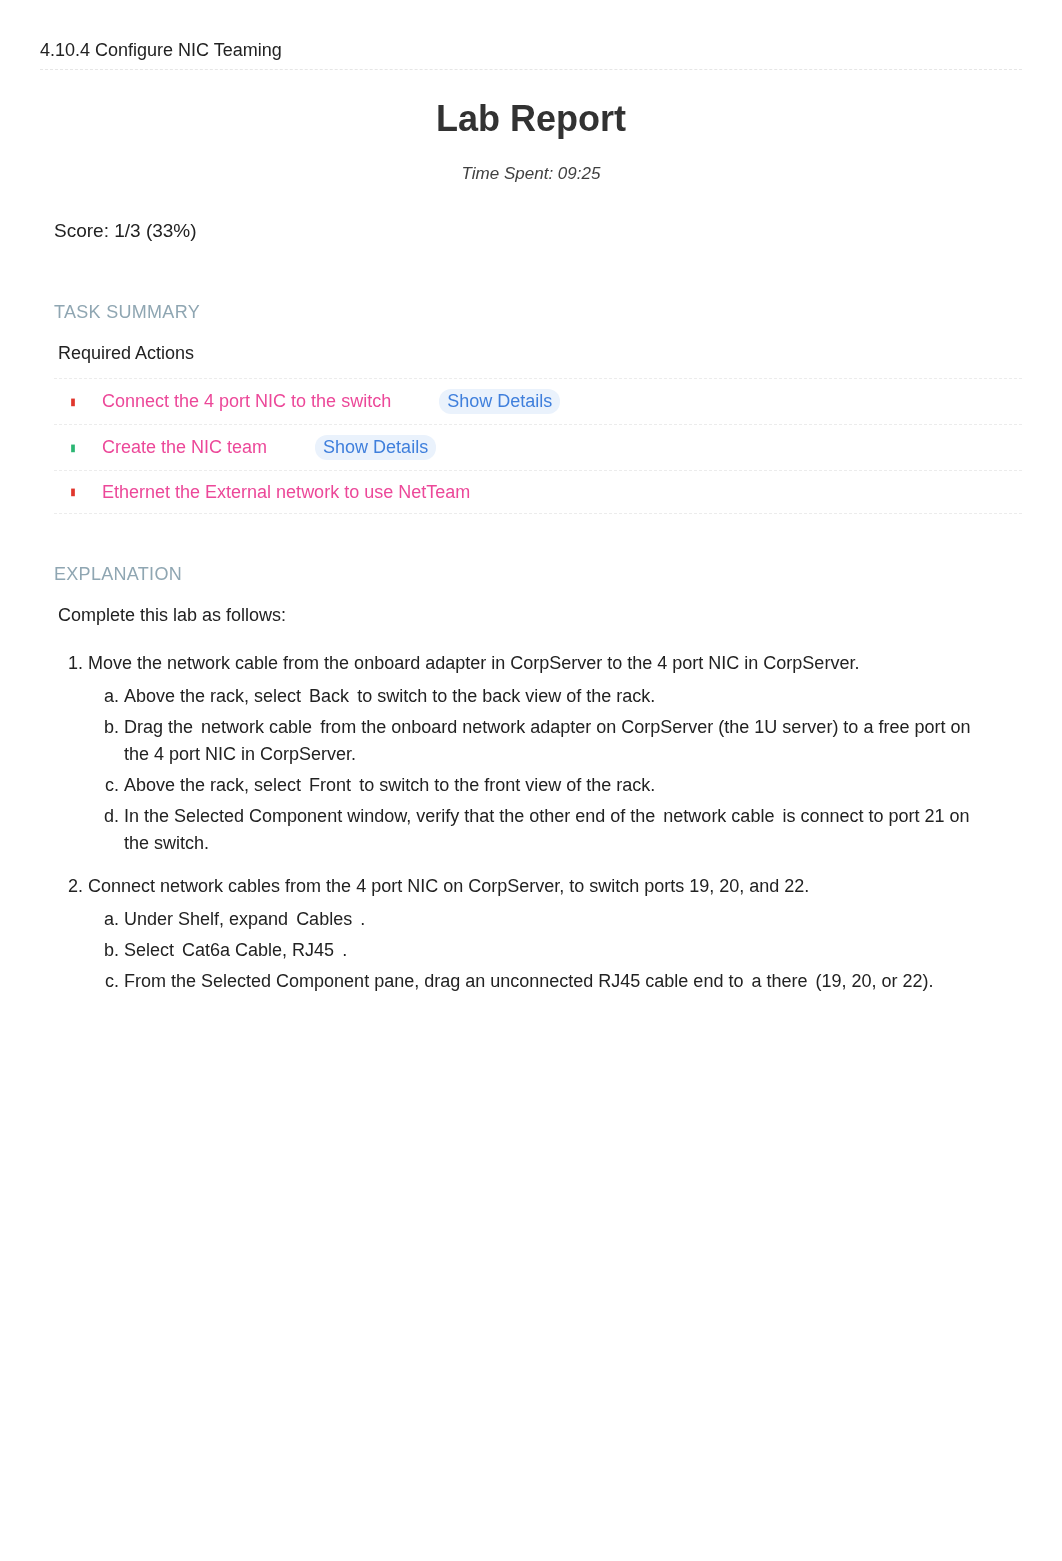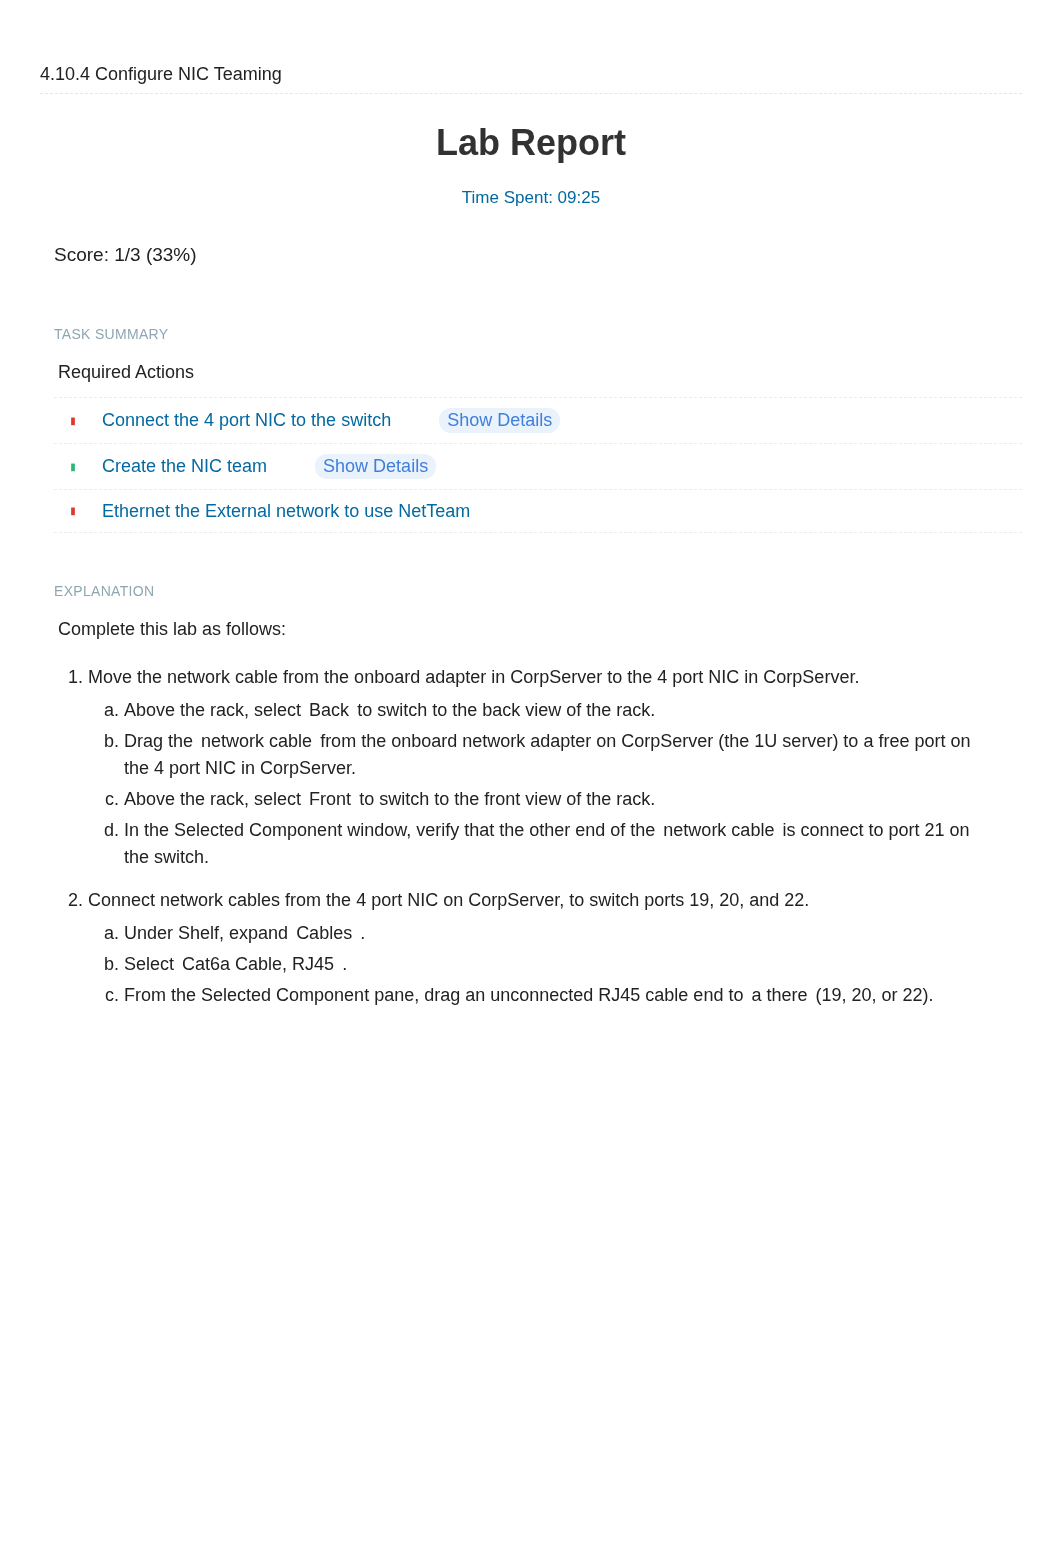--- a/index.html
+++ b/index.html
@@ -4,53 +4,54 @@
 <style>
   html, body {
     margin: 0;
     padding: 0;
     font-family: "Segoe UI", Arial, sans-serif;
     background: #fff;
     color: #222;
     width: 1062px;
   }
   .page {
-    padding: 64px 40px 60px 40px;
+    padding: 40px 40px 60px 40px;
   }
   .doc-title {
     font-size: 18px;
     color: #222;
     margin-bottom: 8px;
   }
   .header-sep {
     border: none;
     border-top: 1px dashed #e6e6e6;
     margin: 0 0 28px 0;
   }
   .lab-heading {
     text-align: center;
     font-size: 36px;
     font-weight: 700;
     color: #323232;
     margin: 8px 0 24px 0;
   }
   .time-spent {
     text-align: center;
-    color: #0369a1;
+    color: #404040;
     font-size: 17px;
     margin-bottom: 36px;
+    font-style: italic;
   }
   .score {
     font-size: 19px;
     color: #222;
     margin: 0 0 60px 14px;
   }
   .section-label {
     color: #8fa6b2;
-    font-size: 14px;
+    font-size: 18px;
     margin: 0 0 20px 14px;
     letter-spacing: .3px;
   }
   .req-actions {
     font-size: 18px;
     margin: 0 0 14px 18px;
   }
   .tasks {
     margin: 0 0 50px 14px;
   }
@@ -69,21 +70,21 @@
     width: 10px;
     height: 22px;
     display: inline-flex;
     align-items: center;
     justify-content: center;
     font-size: 10px;
     line-height: 1;
   }
   .status-fail { color: #e0362c; }
   .status-pass { color: #2bb673; }
-  .task-text { color: #0369a1; }
+  .task-text { color: #ec4899; }
   .show-details {
     color: #3f7fdc;
     background: #eaf2fc;
     padding: 2px 8px;
     border-radius: 12px;
     font-size: 18px;
     margin-left: 24px;
   }
   .expl-intro {
     font-size: 18px;

